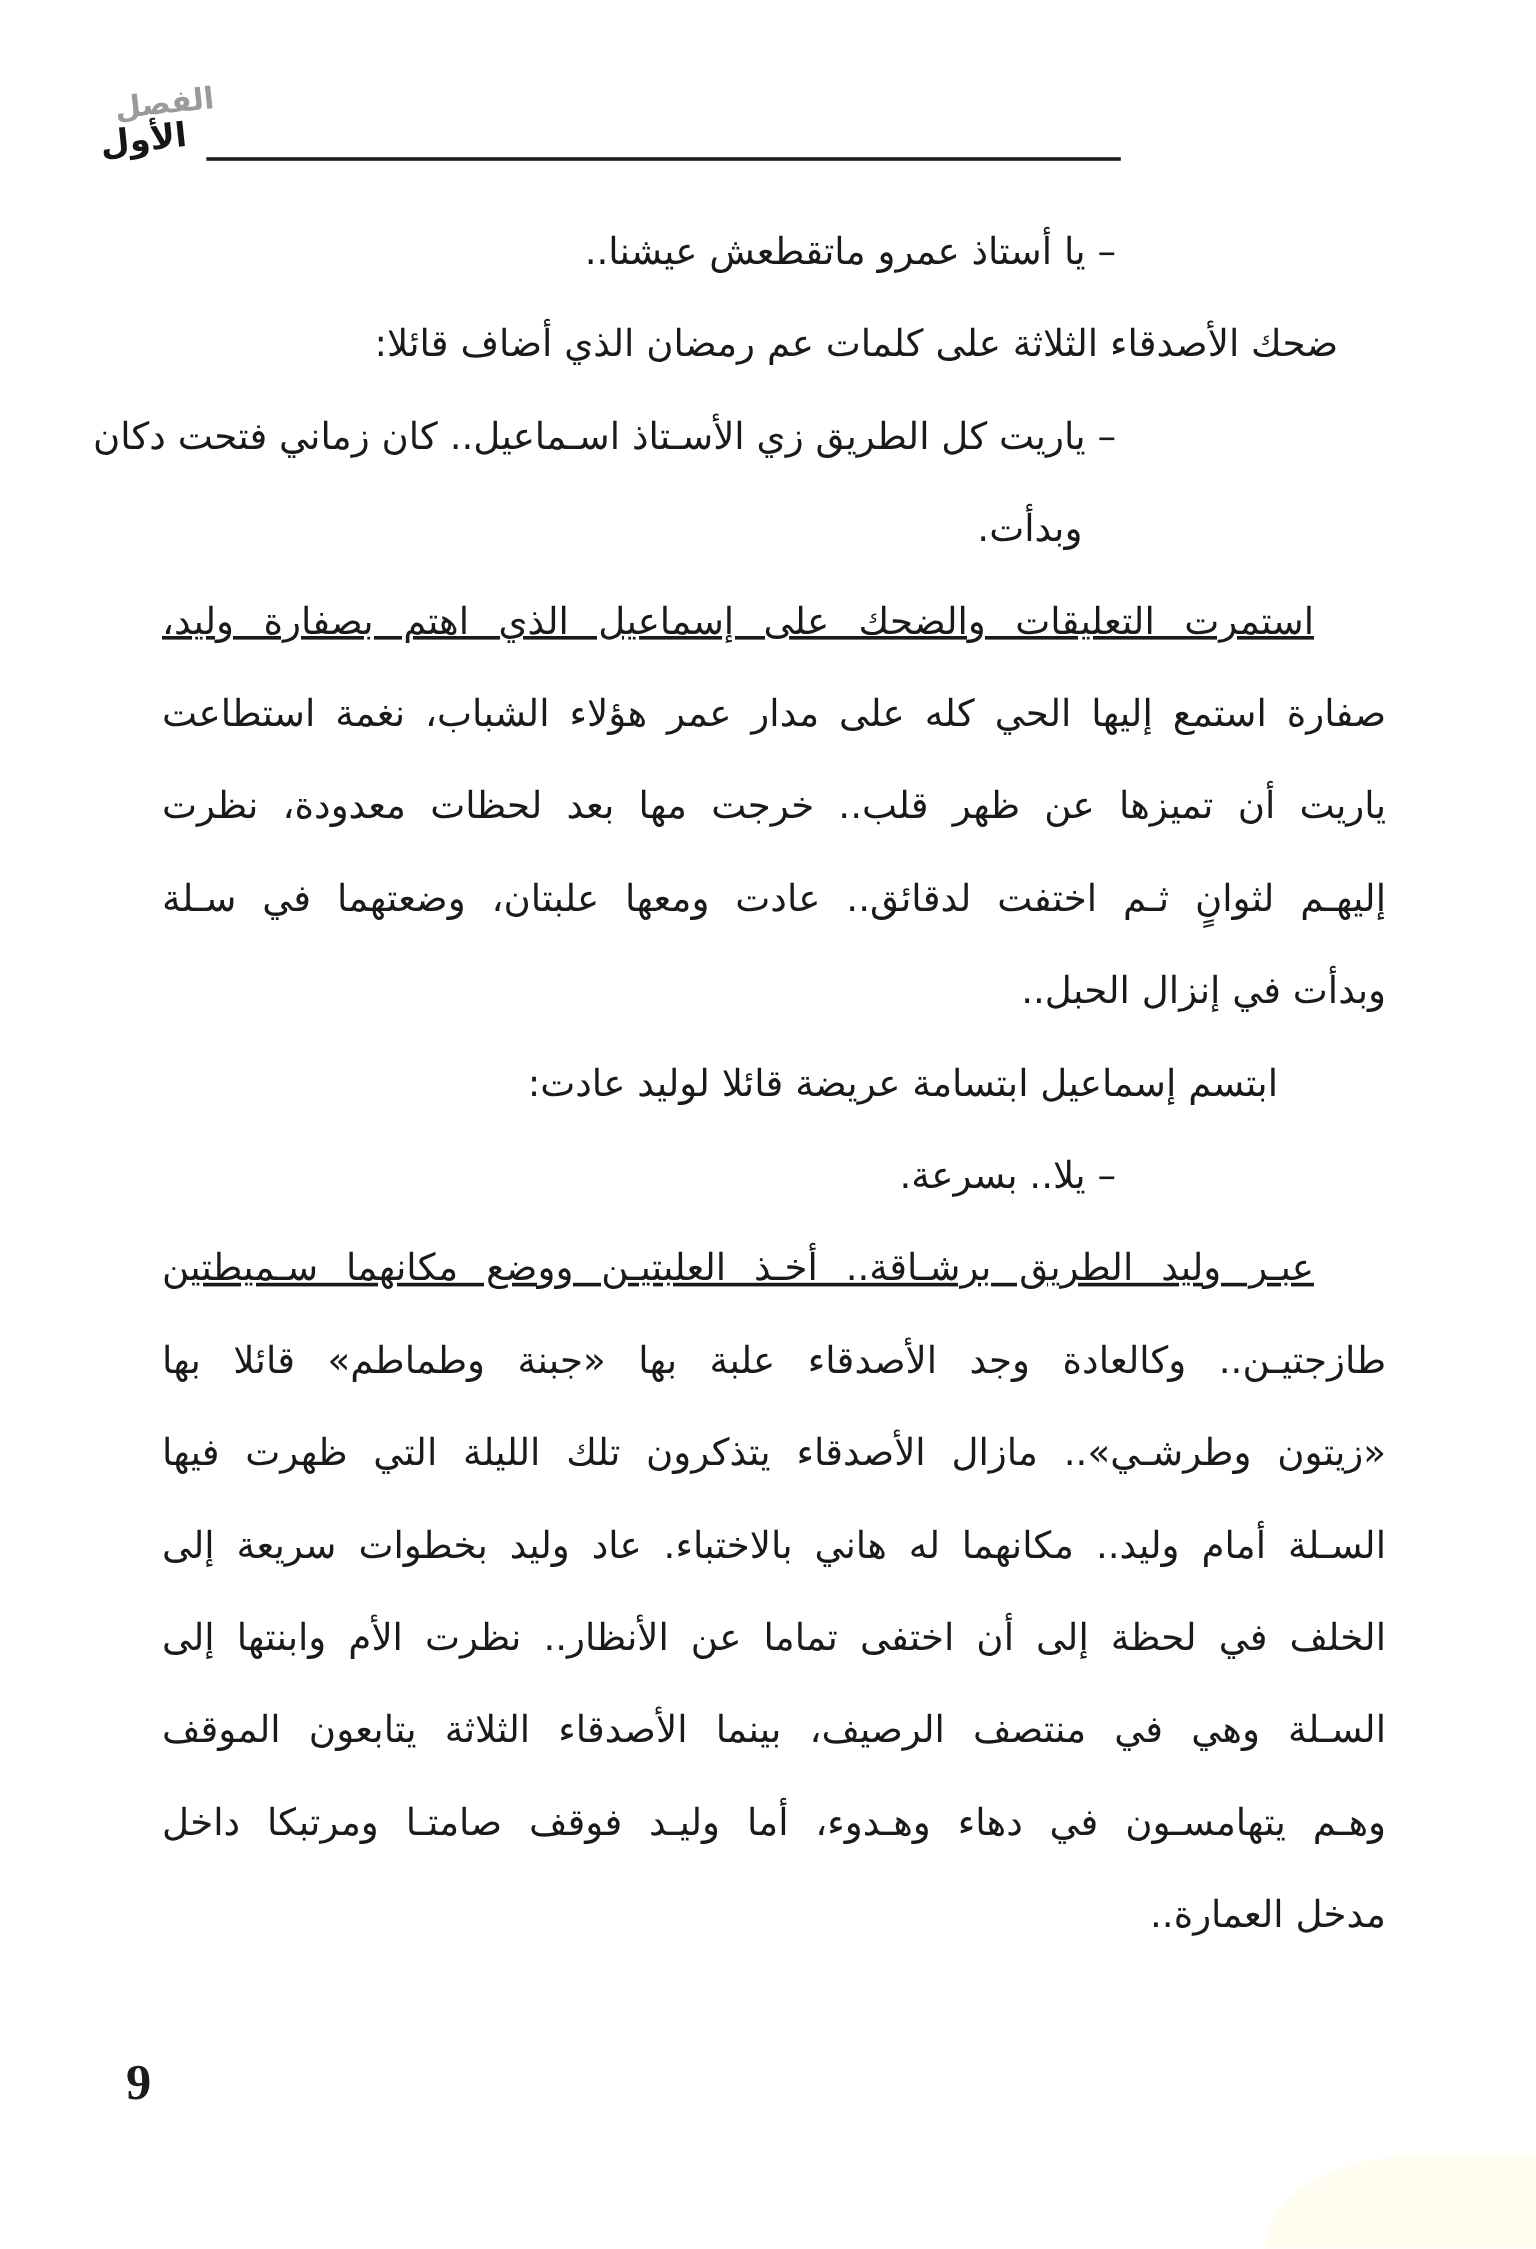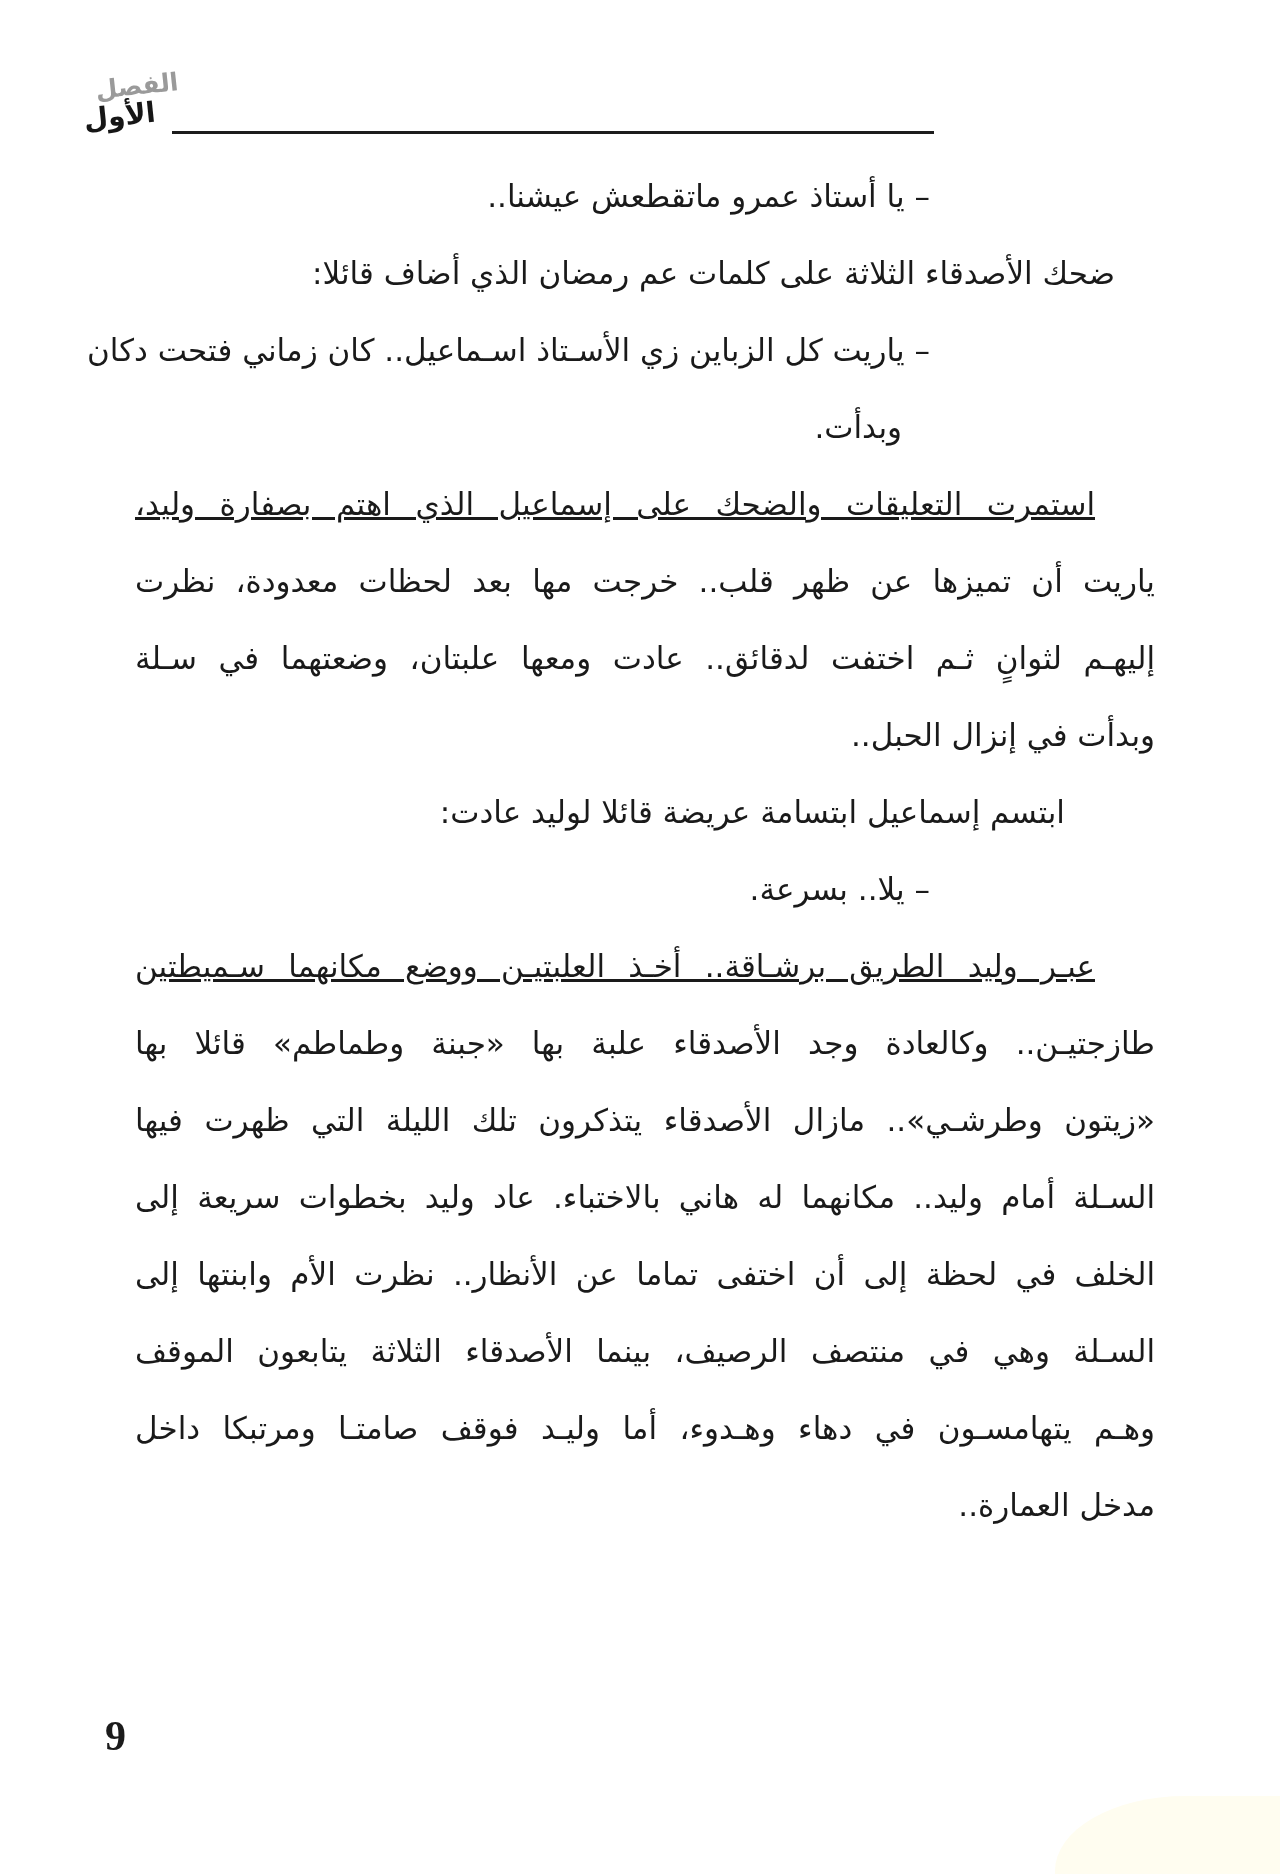--- a/index.html
+++ b/index.html
@@ -45,21 +45,21 @@
     left: 172px;
     top: 131px;
     width: 762px;
     height: 3px;
     background: #1c1c1c;
   }
 
   
   .text-block {
     position: absolute;
-    top: 158px;
+    top: 172px;
     right: 125px;
     width: 1020px;
     direction: rtl;
     color: #1a1a1a;
     font-size: 31px;
     line-height: 77px;
   }
   .ln {
     white-space: nowrap;
     text-align: right;
@@ -105,23 +105,24 @@
 
   <div class="chapter-header">
     <div class="ch-top">الفصل</div>
     <div class="ch-bottom">الأول</div>
   </div>
   <div class="header-rule"></div>
 
   <div class="text-block" dir="rtl" lang="ar">
     <div class="ln dlg">– يا أستاذ عمرو ماتقطعش عيشنا..</div>
     <div class="ln ind40">ضحك الأصدقاء الثلاثة على كلمات عم رمضان الذي أضاف قائلا:</div>
-    <div class="ln just dlg">– ياريت كل الزباين زي الأسـتاذ اسـماعيل.. كان زماني فتحت دكان</div>
+    <div class="ln just dlg">– ياريت كل الطريق زي الأسـتاذ اسـماعيل.. كان زماني فتحت دكان</div>
     <div class="ln dlgcont">وبدأت.</div>
     <div class="ln just ind60">استمرت التعليقات والضحك على إسماعيل الذي اهتم بصفارة وليد،</div>
+    <div class="ln just">صفارة استمع إليها الحي كله على مدار عمر هؤلاء الشباب، نغمة استطاعت</div>
     <div class="ln just">ياريت أن تميزها عن ظهر قلب.. خرجت مها بعد لحظات معدودة، نظرت</div>
     <div class="ln just">إليهـم لثوانٍ ثـم اختفت لدقائق.. عادت ومعها علبتان، وضعتهما في سـلة</div>
     <div class="ln">وبدأت في إنزال الحبل..</div>
     <div class="ln ind90">ابتسم إسماعيل ابتسامة عريضة قائلا لوليد عادت:</div>
     <div class="ln dlg">– يلا.. بسرعة.</div>
     <div class="ln just ind60">عبـر وليد الطريق برشـاقة.. أخـذ العلبتيـن ووضع مكانهما سـميطتين</div>
     <div class="ln just">طازجتيـن.. وكالعادة وجد الأصدقاء علبة بها «جبنة وطماطم» قائلا بها</div>
     <div class="ln just">«زيتون وطرشـي».. مازال الأصدقاء يتذكرون تلك الليلة التي ظهرت فيها</div>
     <div class="ln just">السـلة أمام وليد.. مكانهما له هاني بالاختباء. عاد وليد بخطوات سريعة إلى</div>
     <div class="ln just">الخلف في لحظة إلى أن اختفى تماما عن الأنظار.. نظرت الأم وابنتها إلى</div>

